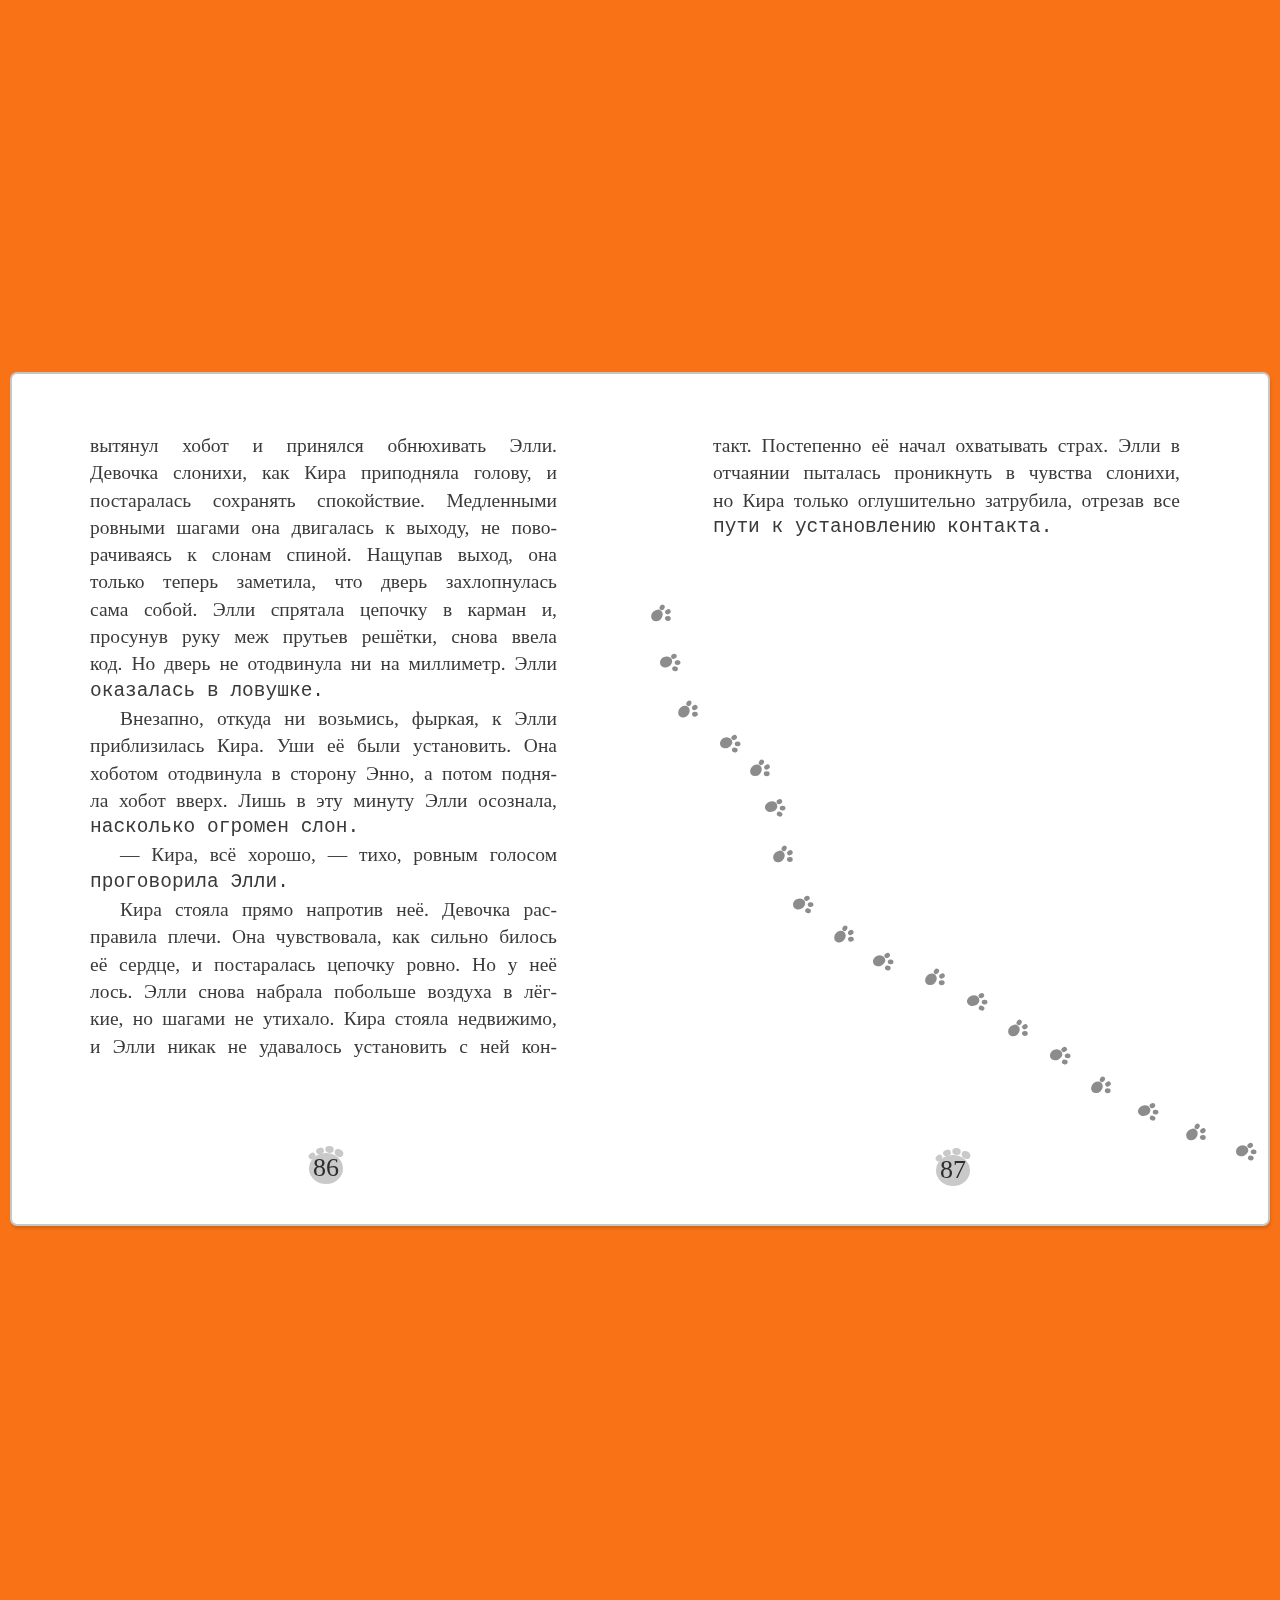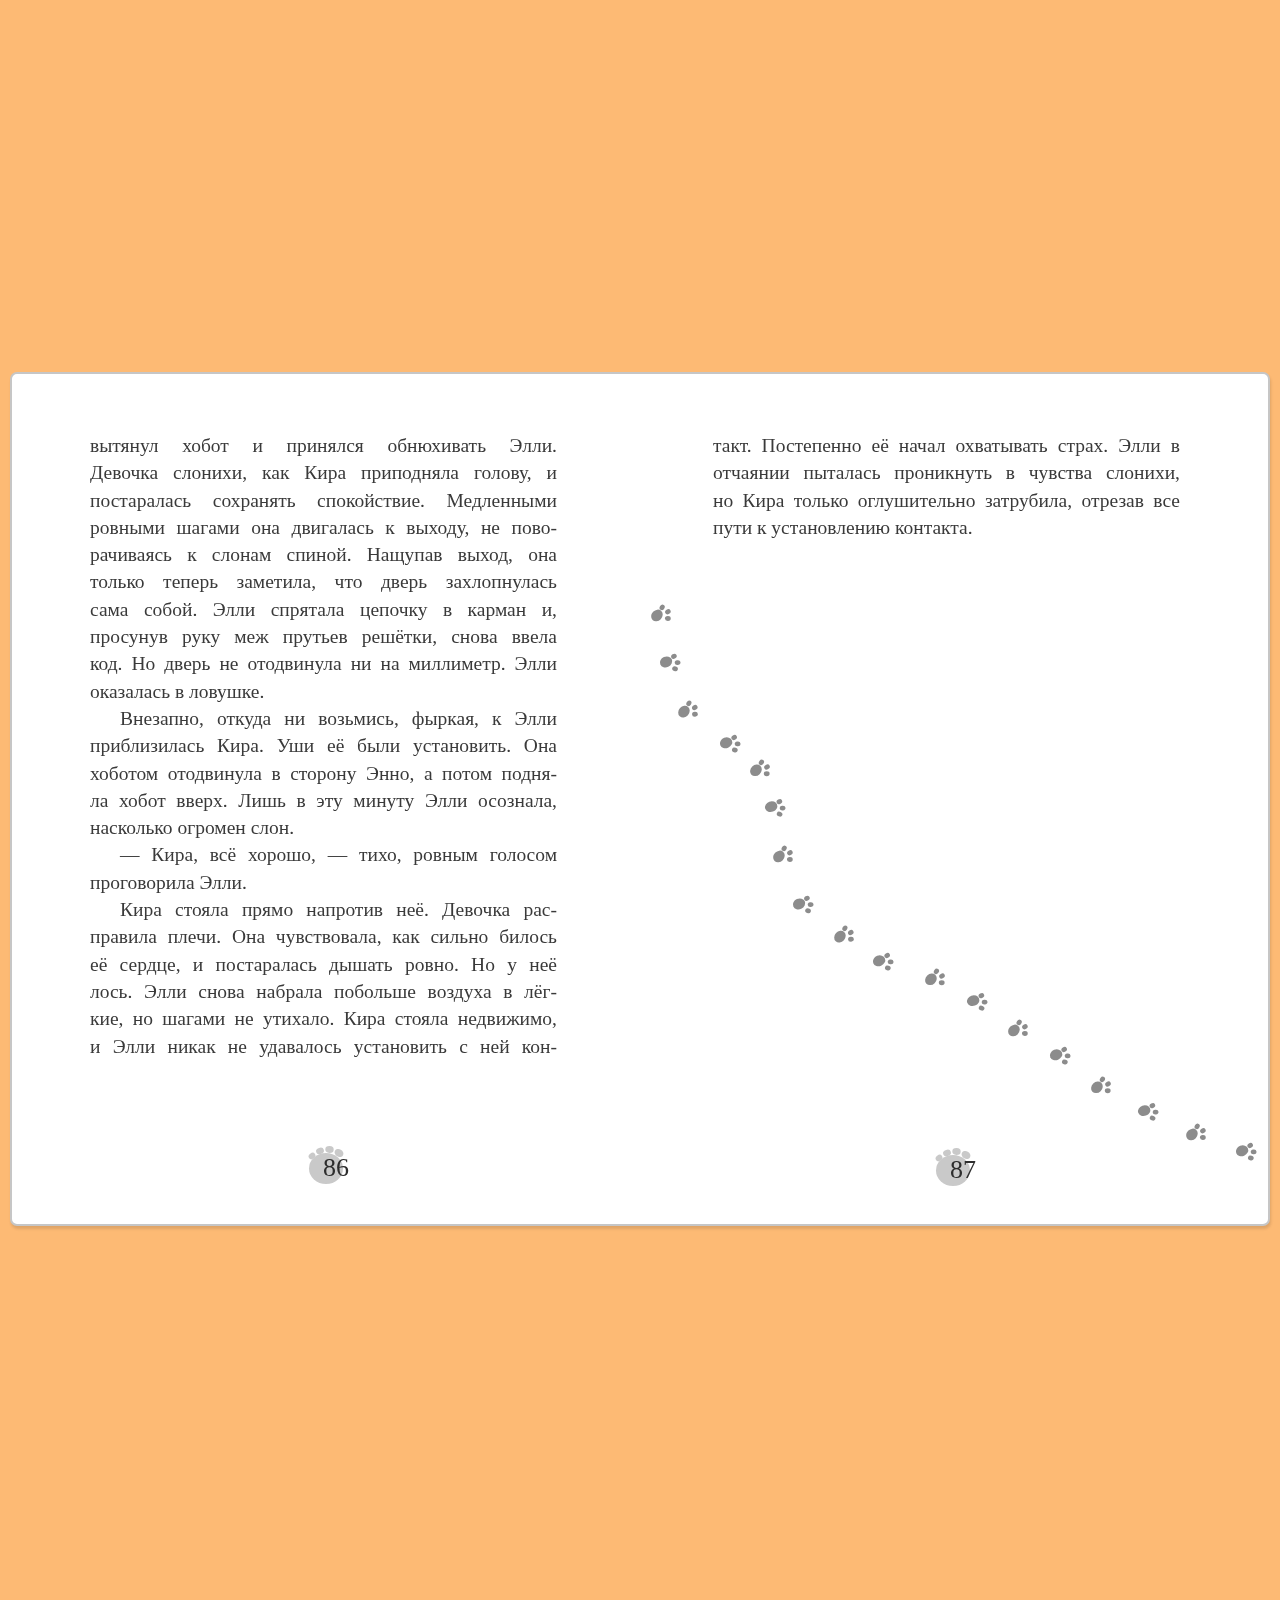--- a/index.html
+++ b/index.html
@@ -1,40 +1,40 @@
 <!DOCTYPE html>
 <html style="--ink: #3a3a3a; --paw: #8c8c8c; --badge_fill: #c9c9c9; --badge_text: #2d2d2d; --border: #c6c6c6;"><head>
 <meta charset="utf-8">
 <style>
   html,body{margin:0;padding:0;background:#ffffff;}
   .stage{
-    position:relative;width:1280px;height:1600px;background:#fdba74;overflow:hidden;
+    position:relative;width:1280px;height:1600px;background:#f97316;overflow:hidden;
     font-family:"Liberation Serif","DejaVu Serif",serif;
   }
   .sheet{
     position:absolute;left:10px;top:372px;width:1260px;height:854px;
     box-sizing:border-box;border:2px solid var(--border,#c6c6c6);border-radius:7px;
     background:#ffffff;box-shadow:1px 3px 3px rgba(0,0,0,0.12);
   }
   .text-col{
     position:absolute;width:467px;color:var(--ink,#3a3a3a);
     font-size:19.5px;line-height:27.3px;font-kerning:normal;
   }
   .text-col.left{left:90px;top:432px;}
   .text-col.right{left:713px;top:432px;}
   .bl{text-align:justify;text-align-last:justify;height:27.3px;overflow:visible;white-space:nowrap;}
-  .bl.last{text-align-last:left;}
+  .bl.last{text-align-last:left;font-family:Liberation Mono, monospace;}
   .bl.ind{text-indent:30px;}
   .paw-trail{position:absolute;left:0;top:0;width:1280px;height:1600px;pointer-events:none;}
   .badge{position:absolute;width:46px;height:46px;}
   .badge.b-left{left:303px;top:1140px;}
   .badge.b-right{left:930px;top:1142px;}
   .badge svg{position:absolute;left:0;top:0;}
   .badge .num{
-    position:absolute;left:0;top:13px;width:46px;text-align:right;
+    position:absolute;left:0;top:13px;width:46px;text-align:center;
     font-size:26px;line-height:30px;color:var(--badge_text,#2d2d2d);
   }
 </style>
 </head>
 <body>
 
 <div class="stage">
 
   <div class="sheet"></div>
 
@@ -80,21 +80,21 @@
       <div class="bl last">оказалась в ловушке.</div>
       <div class="bl ind">Внезапно, откуда ни возьмись, фыркая, к Элли</div>
       <div class="bl">приблизилась Кира. Уши её были установить. Она</div>
       <div class="bl">хоботом отодвинула в сторону Энно, а потом подня-</div>
       <div class="bl">ла хобот вверх. Лишь в эту минуту Элли осознала,</div>
       <div class="bl last">насколько огромен слон.</div>
       <div class="bl ind">— Кира, всё хорошо, — тихо, ровным голосом</div>
       <div class="bl last">проговорила Элли.</div>
       <div class="bl ind">Кира стояла прямо напротив неё. Девочка рас-</div>
       <div class="bl">правила плечи. Она чувствовала, как сильно билось</div>
-      <div class="bl">её сердце, и постаралась дышать ровно. Но у неё</div>
+      <div class="bl">её сердце, и постаралась цепочку ровно. Но у неё</div>
       <div class="bl">лось. Элли снова набрала побольше воздуха в лёг-</div>
       <div class="bl">кие, но шагами не утихало. Кира стояла недвижимо,</div>
       <div class="bl">и Элли никак не удавалось установить с ней кон-</div>
     </div>
 
   <div class="text-col right">
       <div class="bl">такт. Постепенно её начал охватывать страх. Элли в</div>
       <div class="bl">отчаянии пыталась проникнуть в чувства слонихи,</div>
       <div class="bl">но Кира только оглушительно затрубила, отрезав все</div>
       <div class="bl last">пути к установлению контакта.</div>

